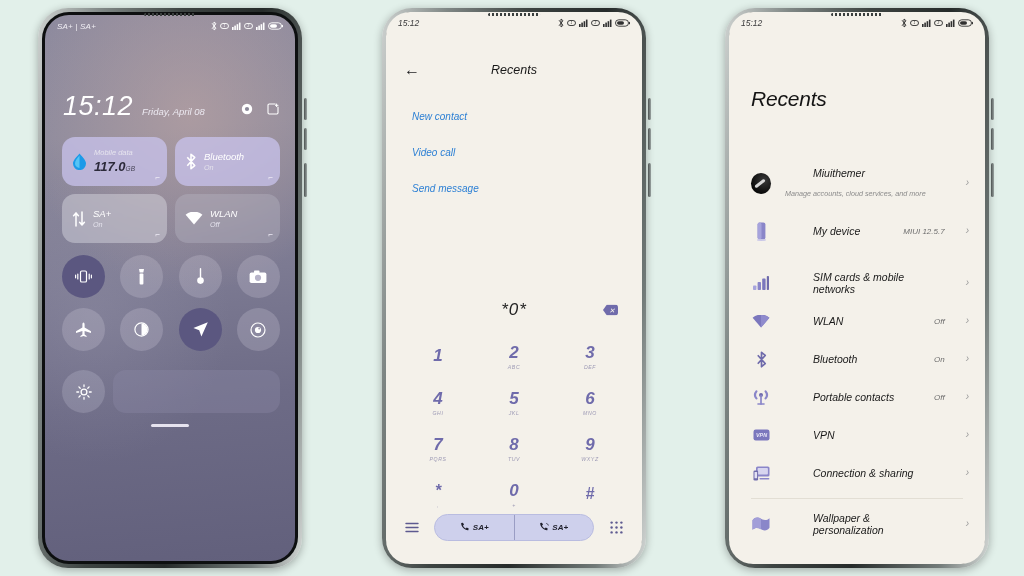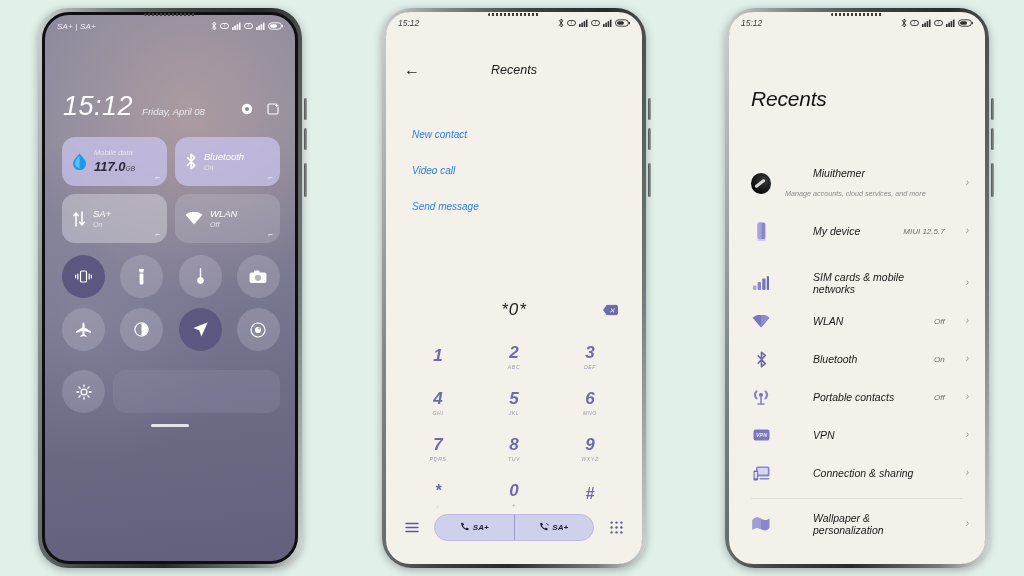--- a/index.html
+++ b/index.html
@@ -126,21 +126,21 @@
   .dl-status .sb-left { font-size:8.5px; color:#39393b; }
   .dl-appbar {
     position:absolute; top:46px; left:0; right:0; height:24px;
     display:flex; align-items:center; padding:0 18px;
   }
   .dl-back { font-size:16px; color:#1d1d1f; line-height:1; }
   .dl-title {
     position:absolute; left:0; right:0; text-align:center;
     font-size:12.5px; color:#191919; font-weight:400;
   }
-  .dl-menu { position:absolute; top:104px; left:0; right:0; }
+  .dl-menu { position:absolute; top:86px; left:0; right:0; }
   .dl-menu-item {
     font-size:10px; color:#2b7fd4; padding:0 0 0 26px; height:36px;
     display:flex; align-items:center; font-weight:500;
   }
   .dl-input {
     position:absolute; top:286px; left:0; right:0; height:24px;
     display:flex; align-items:center; justify-content:center;
   }
   .dl-number { font-size:17px; color:#222; letter-spacing:1px; font-weight:400; }
   .dl-del {

